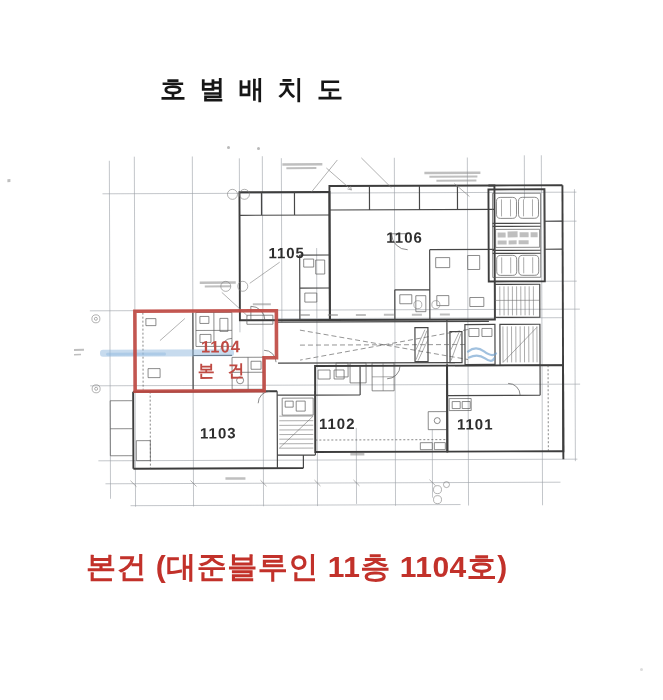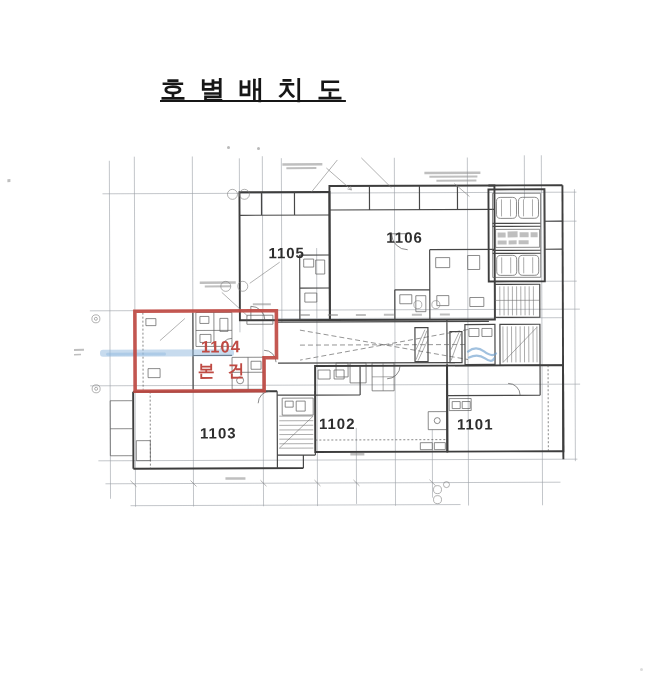--- a/index.html
+++ b/index.html
@@ -1,19 +1,19 @@
 <!DOCTYPE html>
 <html><head>
 <meta charset="utf-8">
 <style>
   html,body{margin:0;padding:0;background:#ffffff;}
   .page{position:relative;width:663px;height:700px;background:#fff;overflow:hidden;
         font-family:"Liberation Sans", sans-serif;}
   .title{position:absolute;left:160px;top:72px;margin:0;font-size:26px;font-weight:600;
-         color:#161616;letter-spacing:3px;white-space:pre;text-decoration:underline;}
+         color:#161616;letter-spacing:3px;white-space:pre;}
   .caption{position:absolute;left:86px;top:547px;font-size:30px;font-weight:600;
            color:#c2312a;letter-spacing:0.5px;white-space:pre;}
   .scan-dot{position:absolute;width:3px;height:3px;border-radius:50%;background:#8a8a8a;opacity:.6;}
   svg.plan{position:absolute;left:0;top:0;transform:rotate(-0.2deg);}
   
   .g  line{stroke:#9aa0a6;stroke-width:.6;}
   .w  {stroke:#474747;stroke-width:1.2;fill:none;}
   .w2 {stroke:#3d3d3d;stroke-width:1.9;fill:none;}
   .w3 {stroke:#5a5a5a;stroke-width:.7;fill:none;}
   .hh {stroke:#6a6a6a;stroke-width:.55;fill:none;}
@@ -268,13 +268,14 @@
       <text class="unit-no" x="287" y="258">1105</text>
       <text class="unit-no" x="405" y="243">1106</text>
       <text class="unit-no" x="218" y="438">1103</text>
       <text class="unit-no" x="337" y="429">1102</text>
       <text class="unit-no" x="475" y="430">1101</text>
       <text class="subj-no" x="221" y="352">1104</text>
       <text class="subj-mk" x="223" y="376">본 건</text>
     </g>
   </svg>
 
+  <div class="caption">본건 (대준블루인 11층 1104호)</div>
 </div>
 
 </body></html>

